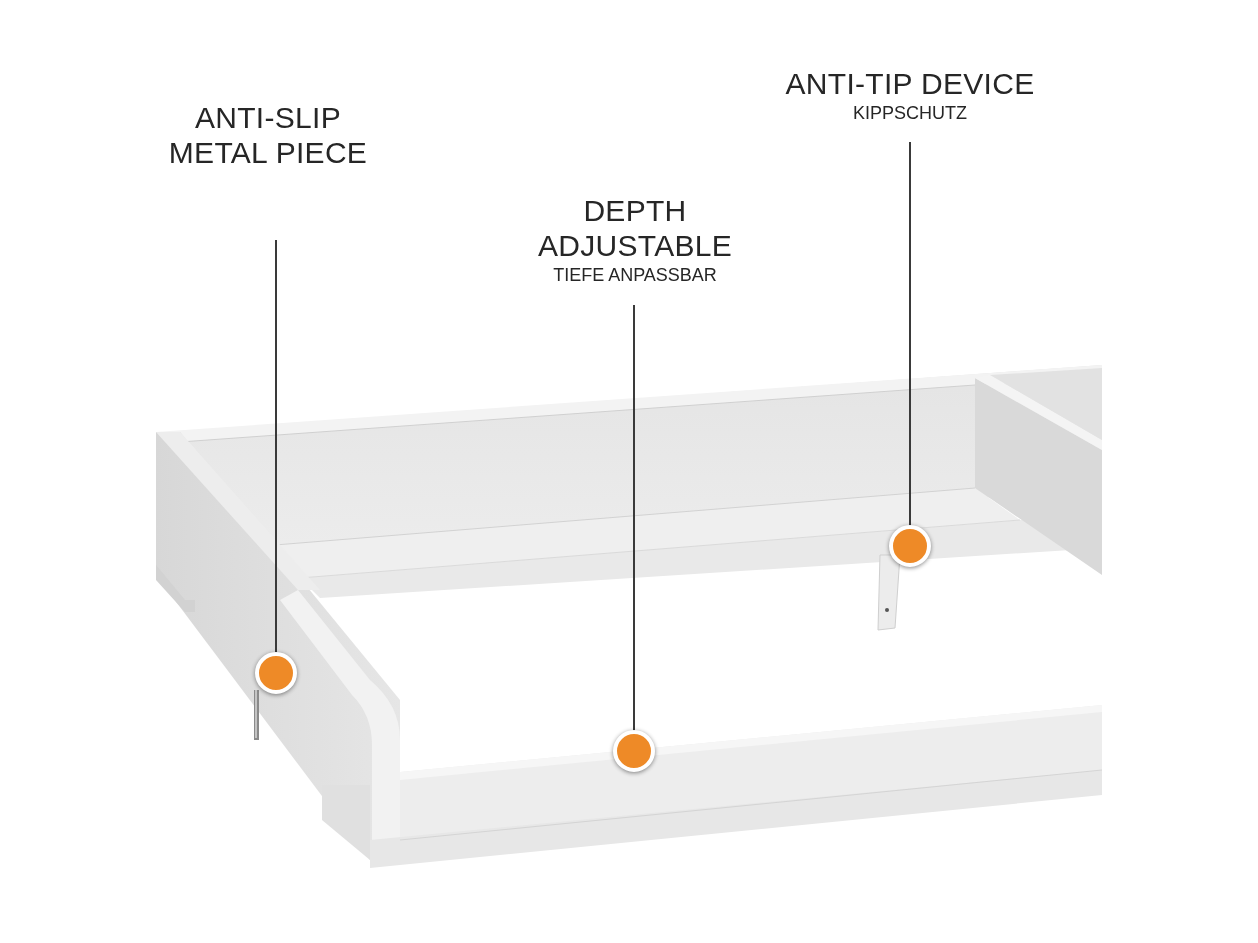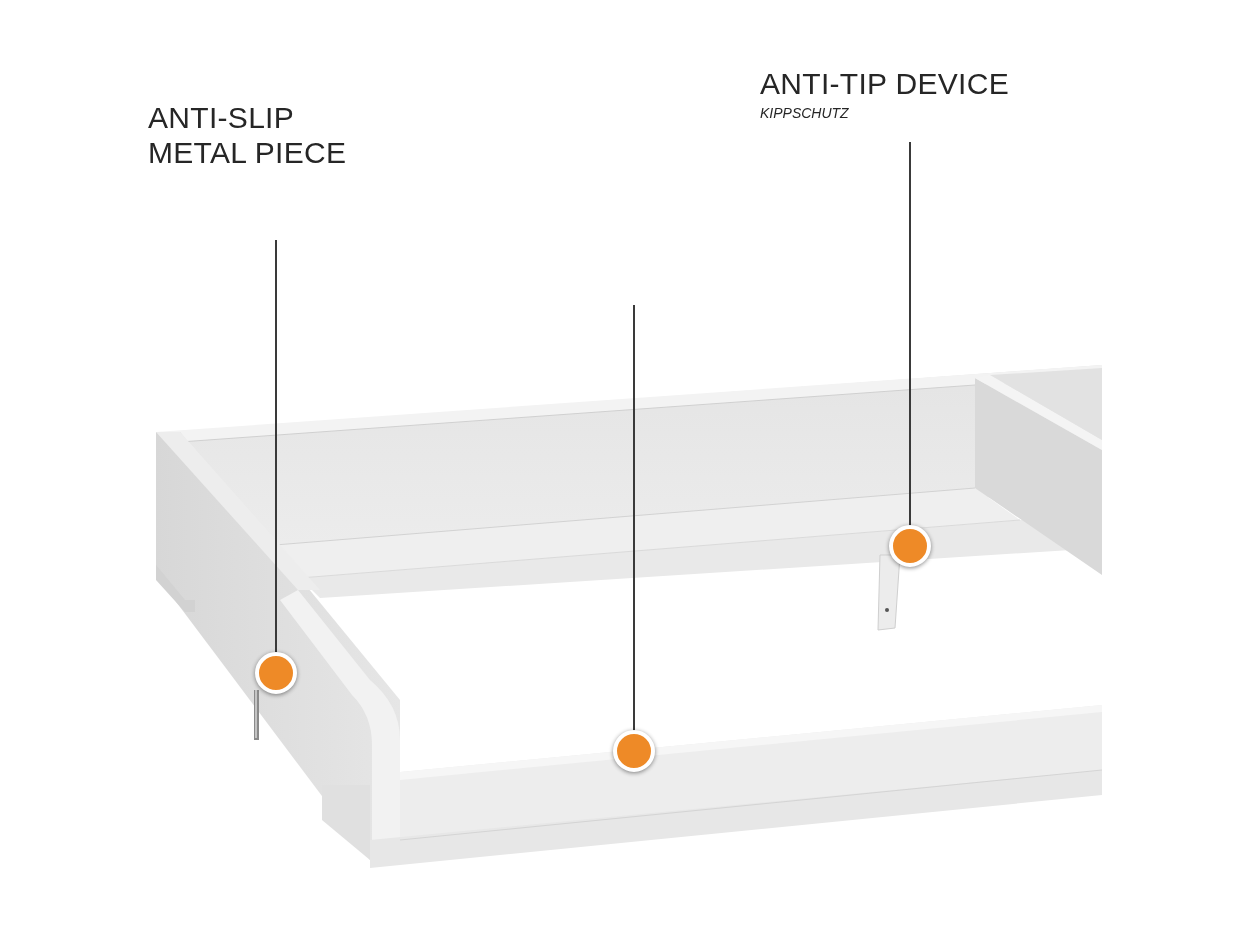--- a/index.html
+++ b/index.html
@@ -1,22 +1,22 @@
 <!DOCTYPE html>
 <html><head>
 <meta charset="utf-8">
 <style>
   html, body { margin: 0; padding: 0; background: #ffffff; }
   body { width: 1258px; height: 943px; position: relative; overflow: hidden;
          font-family: "Liberation Sans", sans-serif; color: #2a2a2a; }
   .stage { position: absolute; left: 0; top: 0; width: 1258px; height: 943px; }
   svg.product { position: absolute; left: 0; top: 0; }
-  .label { position: absolute; text-align: left; line-height: 1.0; }
+  .label { position: absolute; text-align: center; line-height: 1.0; }
   .label .en { display: block; font-size: 30px; letter-spacing: 0.3px; color: #262626; line-height: 35px; }
-  .label .de { display: block; font-size: 14px; color: #262626; line-height: 24px; font-style: italic; }
+  .label .de { display: block; font-size: 18px; color: #262626; line-height: 24px; }
   .leader { position: absolute; width: 2px; background: #3a3a3a; }
   .dot { position: absolute; width: 34px; height: 34px; border-radius: 50%;
          background: #ee8a27; border: 4px solid #ffffff;
          box-shadow: 0 1px 4px rgba(0,0,0,0.45); transform: translate(-50%, -50%); }
 </style>
 </head>
 <body>
 
 <div class="stage">
 
@@ -73,19 +73,24 @@
 
   <div class="dot" style="left:276px; top:673px;"></div>
   <div class="dot" style="left:634px; top:751px;"></div>
   <div class="dot" style="left:910px; top:546px;"></div>
 
   <div class="label" style="left:148px; top:100px; width:240px;">
     <span class="en">ANTI-SLIP</span>
     <span class="en">METAL PIECE</span>
   </div>
 
+  <div class="label" style="left:515px; top:193px; width:240px;">
+    <span class="en">DEPTH</span>
+    <span class="en">ADJUSTABLE</span>
+    <span class="de">TIEFE ANPASSBAR</span>
+  </div>
 
   <div class="label" style="left:760px; top:66px; width:300px;">
     <span class="en">ANTI-TIP DEVICE</span>
     <span class="de">KIPPSCHUTZ</span>
   </div>
 
 </div>
 
 </body></html>

